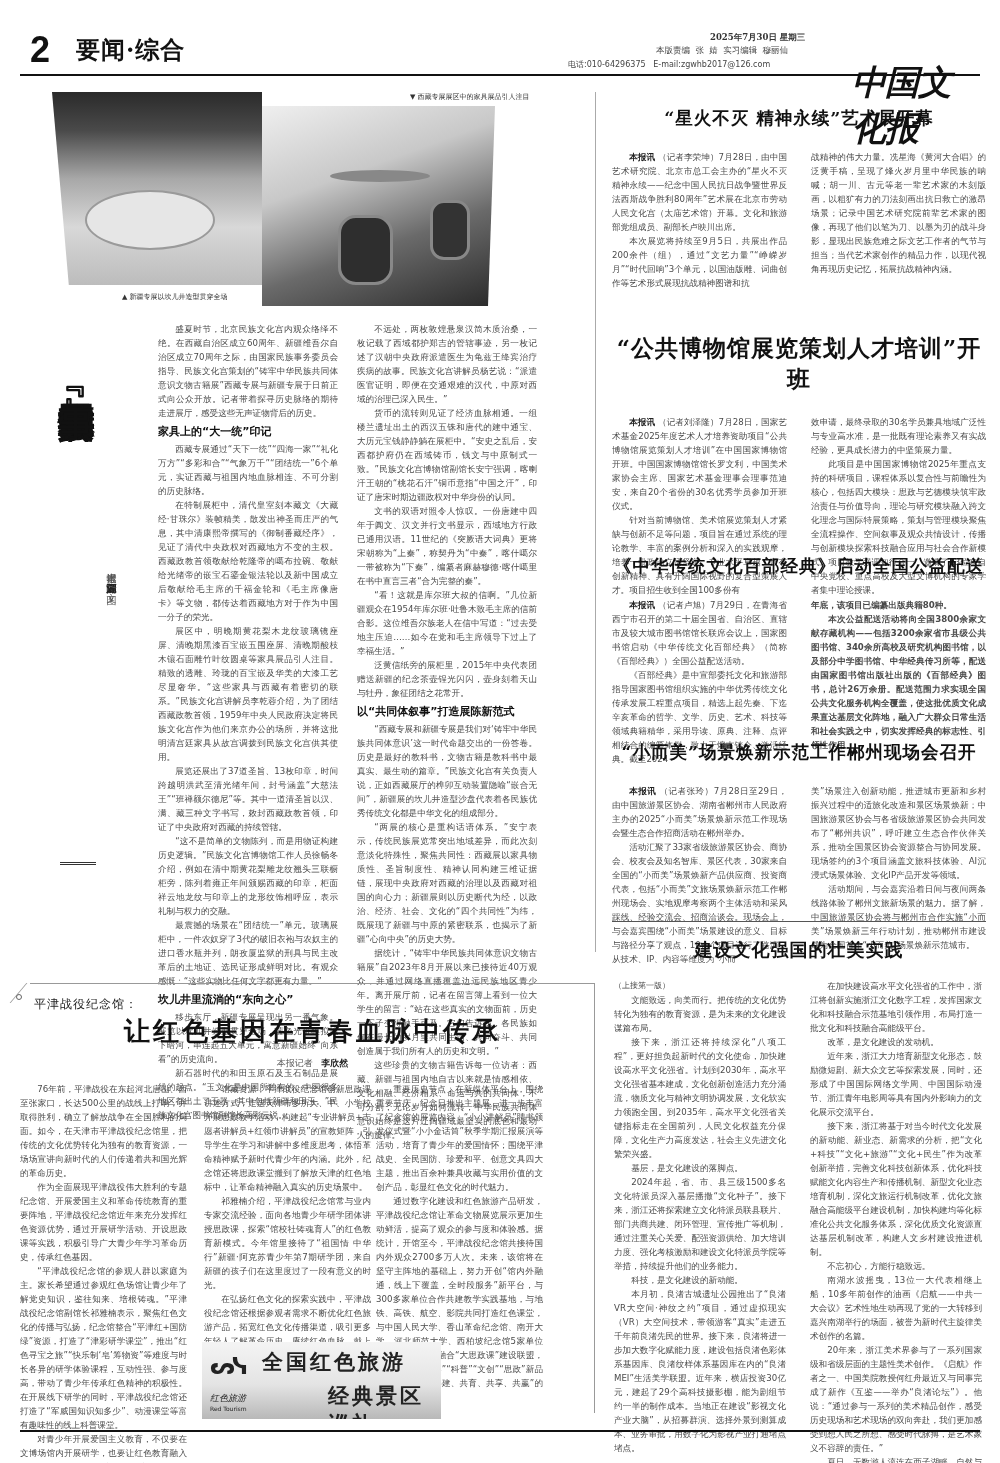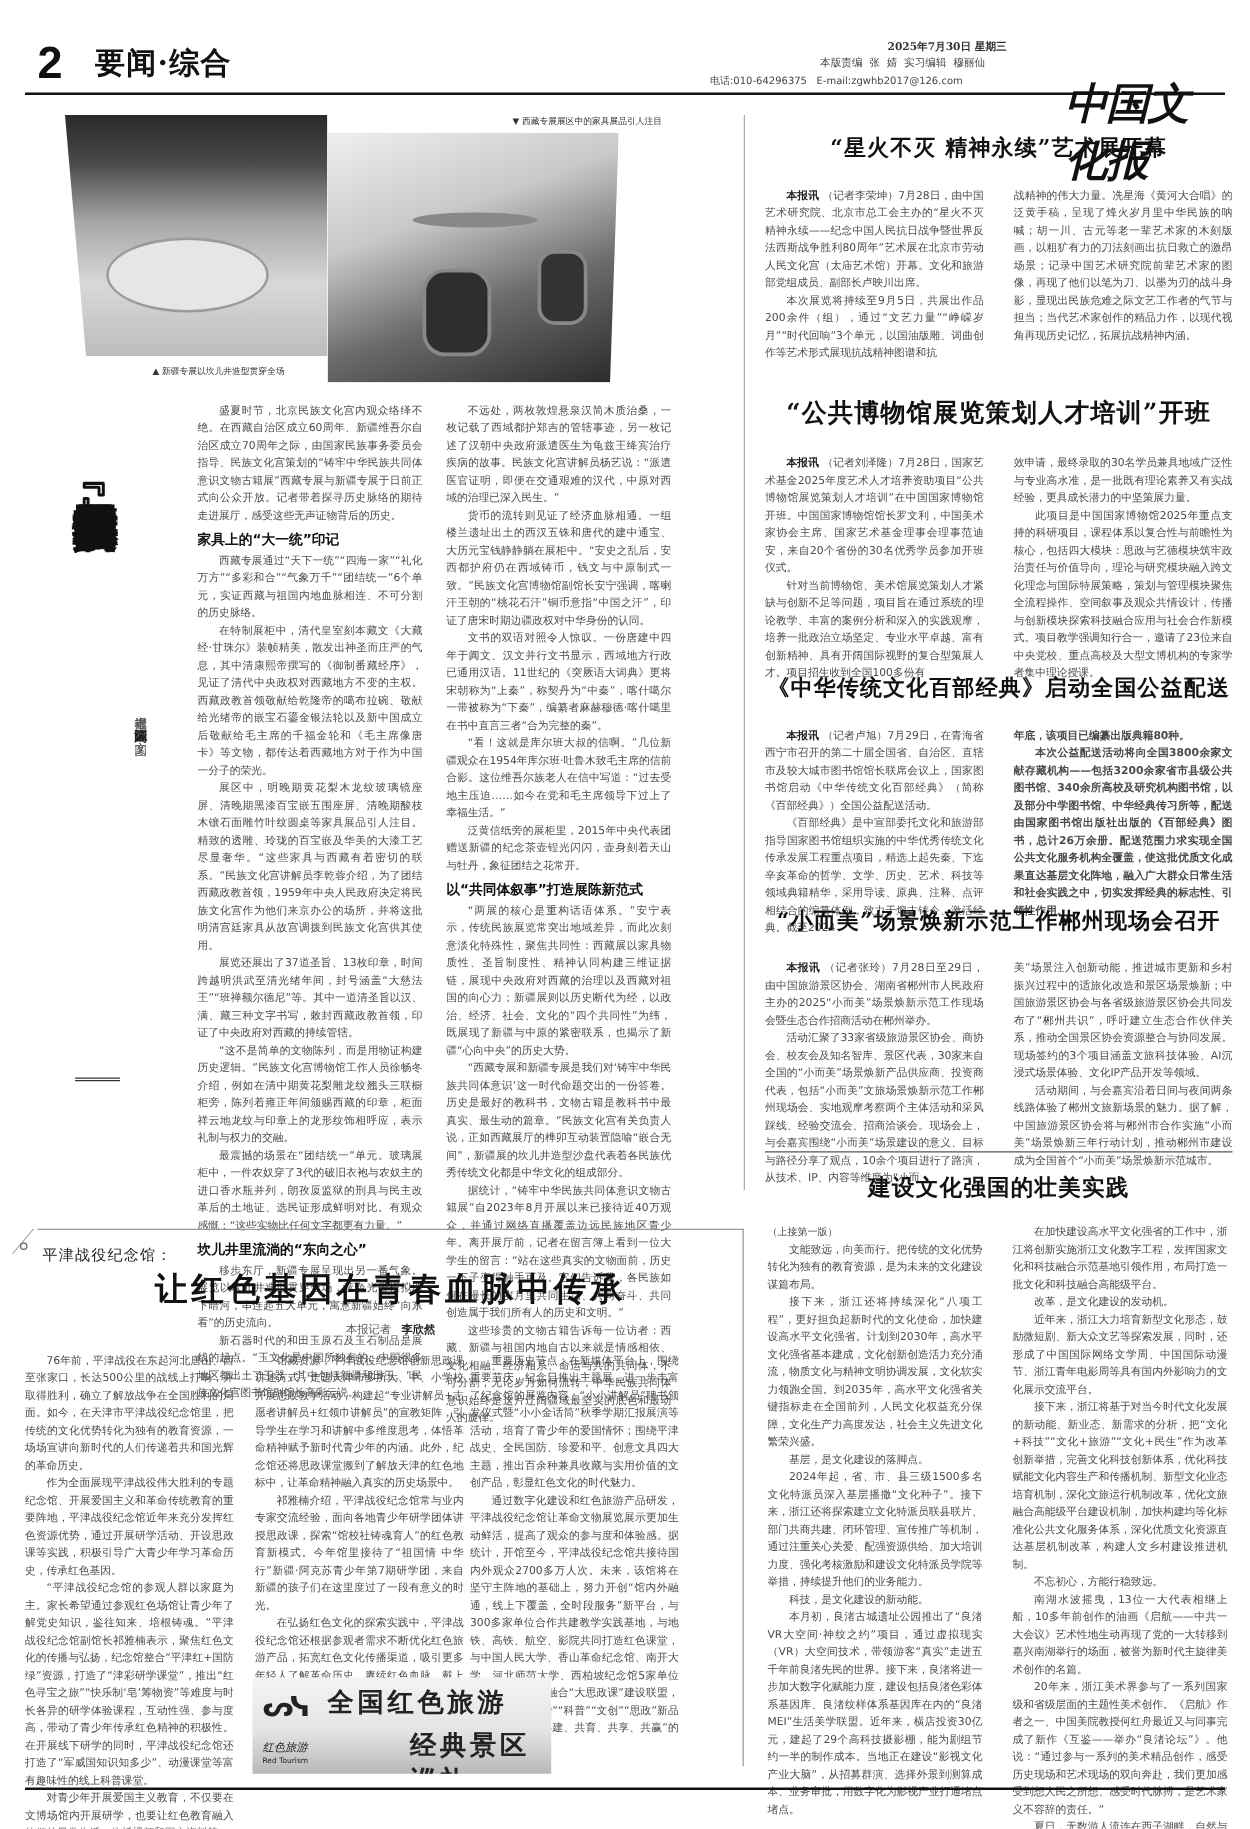--- a/index.html
+++ b/index.html
@@ -58,42 +58,42 @@
     <p>移步东厅，新疆专展呈现出另一番气象。展览以坎儿井造型贯穿全场，蓝色光带模拟地下暗河，串连起五大单元，寓意新疆始终“向东看”的历史流向。</p>
     <p>新石器时代的和田玉原石及玉石制品是展线的起点。“玉文化是中国所独有的。中国很多地区都出土了玉器，其中包括新疆和田玉。”民族文化宫图书馆副馆长高彩云说。</p>
   </div>
 <div class="abs body-text" id="feature-col2" style="left:357px;top:322px;width:180px;">
     <p>不远处，两枚敦煌悬泉汉简木质治桑，一枚记载了西域都护郑吉的管辖事迹，另一枚记述了汉朝中央政府派遣医生为龟兹王绛宾治疗疾病的故事。民族文化宫讲解员杨艺说：“派遣医官证明，即便在交通艰难的汉代，中原对西域的治理已深入民生。”</p>
     <p>货币的流转则见证了经济血脉相通。一组楼兰遗址出土的西汉五铢和唐代的建中通宝、大历元宝钱静静躺在展柜中。“安史之乱后，安西都护府仍在西域铸币，钱文与中原制式一致。”民族文化宫博物馆副馆长安宁强调，喀喇汗王朝的“桃花石汗”铜币意指“中国之汗”，印证了唐宋时期边疆政权对中华身份的认同。</p>
     <p>文书的双语对照令人惊叹。一份唐建中四年于阗文、汉文并行文书显示，西域地方行政已通用汉语。11世纪的《突厥语大词典》更将宋朝称为“上秦”，称契丹为“中秦”，喀什噶尔一带被称为“下秦”，编纂者麻赫穆德·喀什噶里在书中直言三者“合为完整的秦”。</p>
     <p>“看！这就是库尔班大叔的信啊。”几位新疆观众在1954年库尔班·吐鲁木致毛主席的信前合影。这位维吾尔族老人在信中写道：“过去受地主压迫……如今在党和毛主席领导下过上了幸福生活。”</p>
     <p>泛黄信纸旁的展柜里，2015年中央代表团赠送新疆的纪念茶壶锃光闪闪，壶身刻着天山与牡丹，象征团结之花常开。</p>
     <div class="subhead">以“共同体叙事”打造展陈新范式</div>
+    <p>“西藏专展和新疆专展是我们对‘铸牢中华民族共同体意识’这一时代命题交出的一份答卷。历史是最好的教科书，文物古籍是教科书中最真实、最生动的篇章。”民族文化宫有关负责人说，正如西藏展厅的榫卯互动装置隐喻“嵌合无间”，新疆展的坎儿井造型沙盘代表着各民族优秀传统文化都是中华文化的组成部分。</p>
     <p>“两展的核心是重构话语体系。”安宁表示，传统民族展览常突出地域差异，而此次刻意淡化特殊性，聚焦共同性：西藏展以家具物质性、圣旨制度性、精神认同构建三维证据链，展现中央政府对西藏的治理以及西藏对祖国的向心力；新疆展则以历史断代为经，以政治、经济、社会、文化的“四个共同性”为纬，既展现了新疆与中原的紧密联系，也揭示了新疆“心向中央”的历史大势。</p>
-    <p>“西藏专展和新疆专展是我们对‘铸牢中华民族共同体意识’这一时代命题交出的一份答卷。历史是最好的教科书，文物古籍是教科书中最真实、最生动的篇章。”民族文化宫有关负责人说，正如西藏展厅的榫卯互动装置隐喻“嵌合无间”，新疆展的坎儿井造型沙盘代表着各民族优秀传统文化都是中华文化的组成部分。</p>
     <p>据统计，“铸牢中华民族共同体意识文物古籍展”自2023年8月开展以来已接待近40万观众，并通过网络直播覆盖边远民族地区青少年。离开展厅前，记者在留言簿上看到一位大学生的留言：“站在这些真实的文物面前，历史一下子变得触手可及。它们告诉我，各民族如何在漫长的岁月里共同生活、共同奋斗、共同创造属于我们所有人的历史和文明。”</p>
     <p>这些珍贵的文物古籍告诉每一位访者：西藏、新疆与祖国内地自古以来就是情感相依、文化相融、经济相系、命运与共的共同体，不可分割，无论岁月如何流转，中华民族共同体意识始终是这片辽阔疆域最坚实的底色和最动人的旋律。</p>
   </div>
 <div class="abs thinrule" style="left:595px;top:92px;width:1px;height:860px;background:#aaa;"></div>
 
 <div class="abs" id="right-articles" style="left:612px;top:100px;width:374px;">
     <div style="position: relative; height: 205px;">
       <div class="hl" style="font-size: 17.5px; margin: 6px 0px 20px;">“星火不灭 精神永续”艺术展开幕</div>
       <div style="display: flex; gap: 24px;">
         <div class="body-text" style="width: 175px;">
           <p><span class="lead">本报讯</span>  <span>（记者李荣坤）</span><span>7月28日，由中国艺术研究院、北京市总工会主办的“星火不灭 精神永续——纪念中国人民抗日战争暨世界反法西斯战争胜利80周年”艺术展在北京市劳动人民文化宫（太庙艺术馆）开幕。文化和旅游部党组成员、副部长卢映川出席。</span></p>
           <p>本次展览将持续至9月5日，共展出作品200余件（组），通过“文艺力量”“峥嵘岁月”“时代回响”3个单元，以国油版雕、词曲创作等艺术形式展现抗战精神图谱和抗</p>
         </div>
         <div class="body-text" style="width: 175px;">
           <p class="noind">战精神的伟大力量。冼星海《黄河大合唱》的泛黄手稿，呈现了烽火岁月里中华民族的呐喊；胡一川、古元等老一辈艺术家的木刻版画，以粗犷有力的刀法刻画出抗日救亡的激昂场景；记录中国艺术研究院前辈艺术家的图像，再现了他们以笔为刀、以墨为刃的战斗身影，显现出民族危难之际文艺工作者的气节与担当；当代艺术家创作的精品力作，以现代视角再现历史记忆，拓展抗战精神内涵。</p>
         </div>
       </div>
     </div>
     <div style="position: relative; height: 215px;">
-      <div class="hl" style="font-size: 20px; margin: 6px 0px 20px;">“公共博物馆展览策划人才培训”开班</div>
+      <div class="hl" style="font-size: 23px; margin: 22px 0px 20px;">“公共博物馆展览策划人才培训”开班</div>
       <div style="display: flex; gap: 24px;">
         <div class="body-text" style="width: 175px;">
           <p><span class="lead">本报讯</span>  <span>（记者刘泽隆）</span><span>7月28日，国家艺术基金2025年度艺术人才培养资助项目“公共博物馆展览策划人才培训”在中国国家博物馆开班。中国国家博物馆馆长罗文利，中国美术家协会主席、国家艺术基金理事会理事范迪安，来自20个省份的30名优秀学员参加开班仪式。</span></p>
           <p>针对当前博物馆、美术馆展览策划人才紧缺与创新不足等问题，项目旨在通过系统的理论教学、丰富的案例分析和深入的实践观摩，培养一批政治立场坚定、专业水平卓越、富有创新精神、具有开阔国际视野的复合型策展人才。项目招生收到全国100多份有</p>
         </div>
         <div class="body-text" style="width: 175px;">
           <p class="noind">效申请，最终录取的30名学员兼具地域广泛性与专业高水准，是一批既有理论素养又有实战经验，更具成长潜力的中坚策展力量。</p>
           <p>此项目是中国国家博物馆2025年重点支持的科研项目，课程体系以复合性与前瞻性为核心，包括四大模块：思政与艺德模块筑牢政治责任与价值导向，理论与研究模块融入跨文化理念与国际特展策略，策划与管理模块聚焦全流程操作、空间叙事及观众共情设计，传播与创新模块探索科技融合应用与社会合作新模式。项目教学强调知行合一，邀请了23位来自中央党校、重点高校及大型文博机构的专家学者集中理论授课。</p>
         </div>
       </div>

